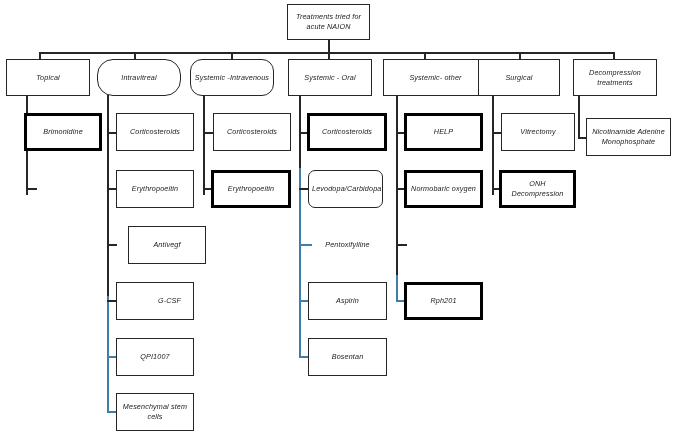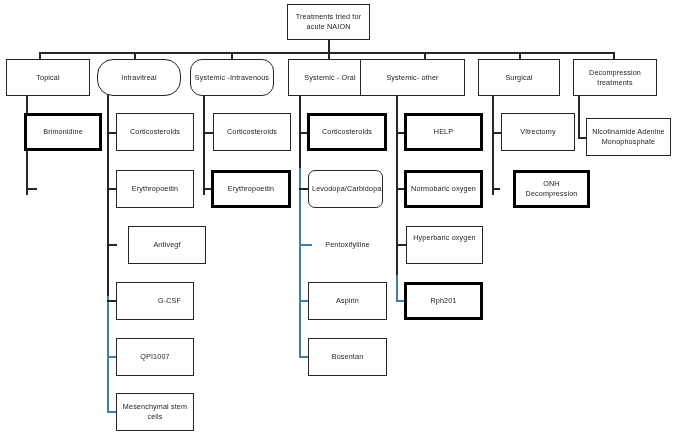--- a/index.html
+++ b/index.html
@@ -25,20 +25,21 @@
     display: flex;
     align-items: center;
     justify-content: flex-start;
     text-align: center;
     color: #1a1a1a;
     font-size: 7.2px;
     line-height: 1.35;
     letter-spacing: 0.15px;
     z-index: 3;
     padding: 2px 3px;
+    font-style: italic;
   }
   .node.bold {
     border: 3.2px solid #000000;
     font-weight: 400;
   }
   .node.noborder {
     border: none;
     background: transparent;
   }
   .node.toptext {
@@ -124,21 +125,21 @@
   </div>
   <div class="node" style="left:97px; top:59px; width:84px; height:37px;border-radius:16px;">
     <span class="lbl">Intravitreal</span>
   </div>
   <div class="node" style="left:190px; top:59px; width:84px; height:37px;border-radius:12px;">
     <span class="lbl">Systemic -Intravenous</span>
   </div>
   <div class="node" style="left:288px; top:59px; width:84px; height:37px;">
     <span class="lbl">Systemic - Oral</span>
   </div>
-  <div class="node" style="left:360px; top:59px; width:105px; height:37px;">
+  <div class="node" style="left:383px; top:59px; width:105px; height:37px;">
     <span class="lbl">Systemic- other</span>
   </div>
   <div class="node" style="left:478px; top:59px; width:82px; height:37px;">
     <span class="lbl">Surgical</span>
   </div>
   <div class="node" style="left:573px; top:59px; width:84px; height:37px;">
     <span class="lbl">Decompression treatments</span>
   </div>
 
   <div class="node bold" style="left:24px; top:113px; width:78px; height:38px;">
@@ -186,31 +187,28 @@
   <div class="node" style="left:308px; top:338px; width:79px; height:38px;">
     <span class="lbl">Bosentan</span>
   </div>
 
   <div class="node bold" style="left:404px; top:113px; width:79px; height:38px;">
     <span class="lbl">HELP</span>
   </div>
   <div class="node bold" style="left:404px; top:170px; width:79px; height:38px;">
     <span class="lbl">Normobaric oxygen</span>
   </div>
-  <div class="node toptext" style="left:406px; top:226px; width:77px; height:38px;">
-    <span class="lbl">Hyperbaric oxygen</span>
-  </div>
   <div class="node bold" style="left:404px; top:282px; width:79px; height:38px;">
     <span class="lbl">Rph201</span>
   </div>
 
   <div class="node" style="left:501px; top:113px; width:74px; height:38px;">
     <span class="lbl">Vitrectomy</span>
   </div>
-  <div class="node bold" style="left:499px; top:170px; width:77px; height:38px;margin-left:14px;">
+  <div class="node bold" style="left:499px; top:170px; width:77px; height:38px;">
     <span class="lbl">ONH Decompression</span>
   </div>
 
   <div class="node" style="left:586px; top:118px; width:85px; height:38px;">
     <span class="lbl">Nicotinamide Adenine Monophosphate</span>
   </div>
 
 </div>
 
 </body></html>

